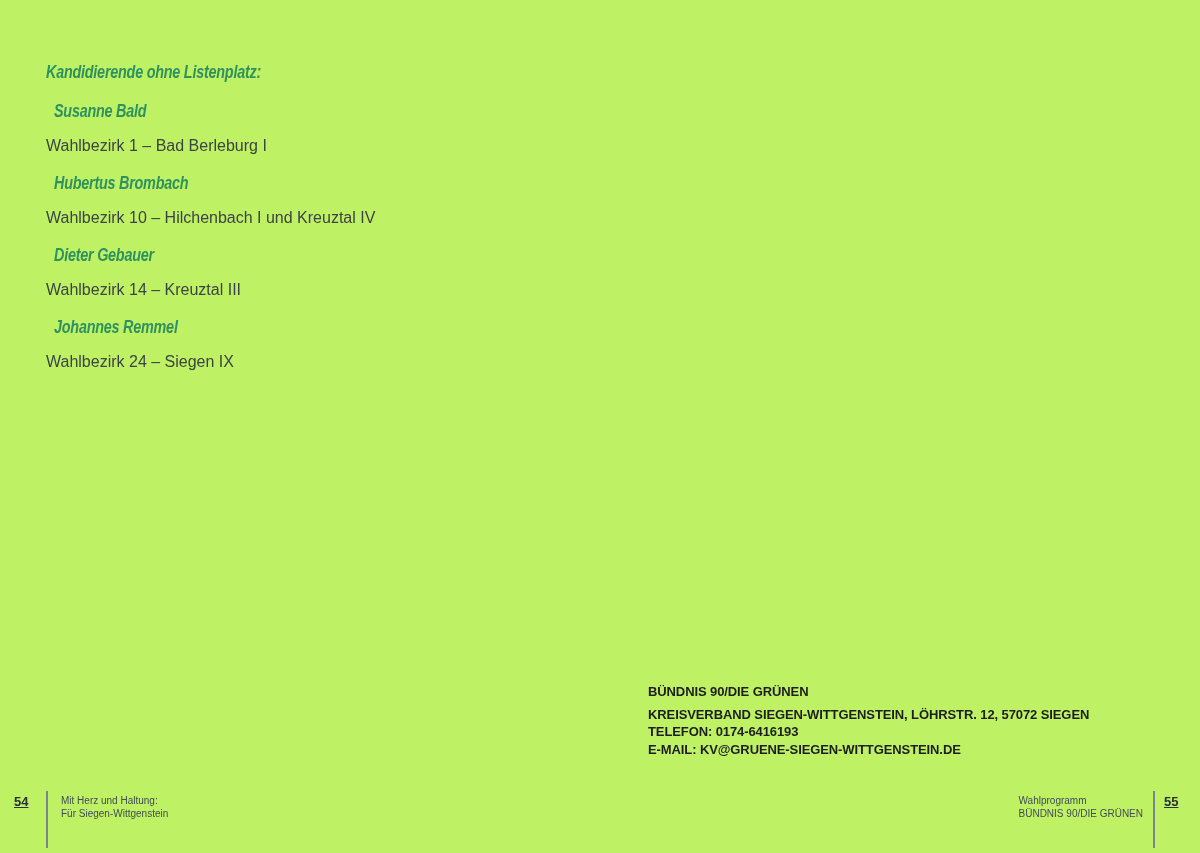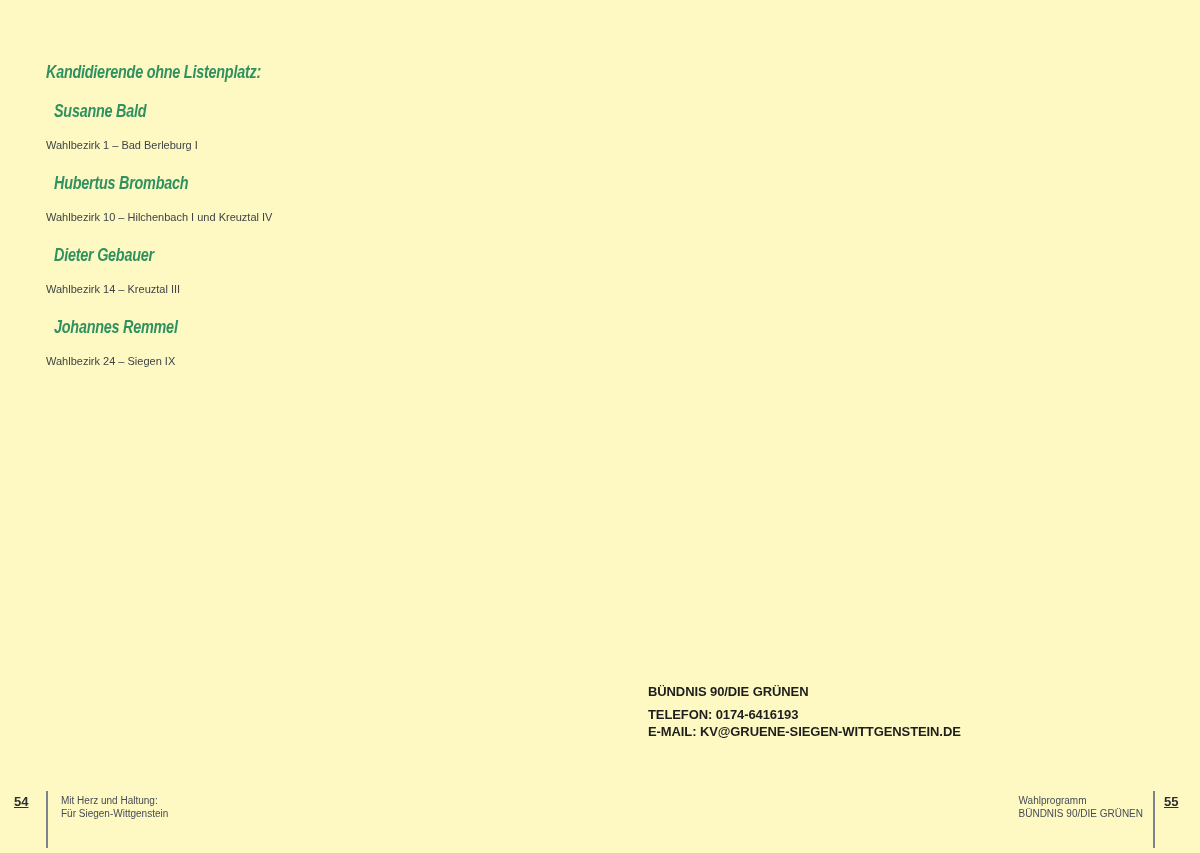--- a/index.html
+++ b/index.html
@@ -5,21 +5,21 @@
   * { margin: 0; padding: 0; box-sizing: border-box; }
   html, body { background: #ffffff; }
   body {
     font-family: "Liberation Sans", sans-serif;
     width: 1200px;
     height: 853px;
     position: relative;
     overflow: hidden;
     color: #3e4347;
   }
-  .spread { position: absolute; inset: 0; background: #fef9c3; }
+  .spread { position: absolute; inset: 0; background: #bef264; }
 
   
   .candidates {
     position: absolute;
     left: 46px;
     top: 61px;
     width: 500px;
   }
   .green-head, .cname {
     color: #2f9160;
@@ -32,21 +32,21 @@
   .cond {
     display: inline-block;
     transform: scaleX(0.8);
     transform-origin: 0 50%;
     letter-spacing: -0.3px;
   }
   .green-head { margin-bottom: 17px; }
   .candidate { margin-bottom: 19px; }
   .cname { margin-bottom: 3px; margin-left: 8px; }
   .district {
-    font-size: 11px;
+    font-size: 16px;
     line-height: 15px;
     color: #3e4347;
     white-space: nowrap;
     margin-top: 16px;
   }
 
   
   .contact {
     position: absolute;
     left: 648px;
@@ -131,20 +131,21 @@
     <div class="candidate">
       <div class="cname">
         <span class="cond">Johannes Remmel</span>
       </div>
       <div class="district">Wahlbezirk 24 – Siegen IX</div>
     </div>
   </div>
 
   <div class="contact">
     <div class="org">BÜNDNIS 90/DIE GRÜNEN</div>
+    <div>KREISVERBAND SIEGEN-WITTGENSTEIN, LÖHRSTR. 12, 57072 SIEGEN</div>
     <div>TELEFON: 0174-6416193</div>
     <div>E-MAIL: KV@GRUENE-SIEGEN-WITTGENSTEIN.DE</div>
   </div>
 
   <div class="page-num num-left">54</div>
   <div class="footer-bar bar-left"></div>
   <div class="footer-text ft-left">
     <div>Mit Herz und Haltung:</div>
     <div>Für Siegen-Wittgenstein</div>
   </div>

